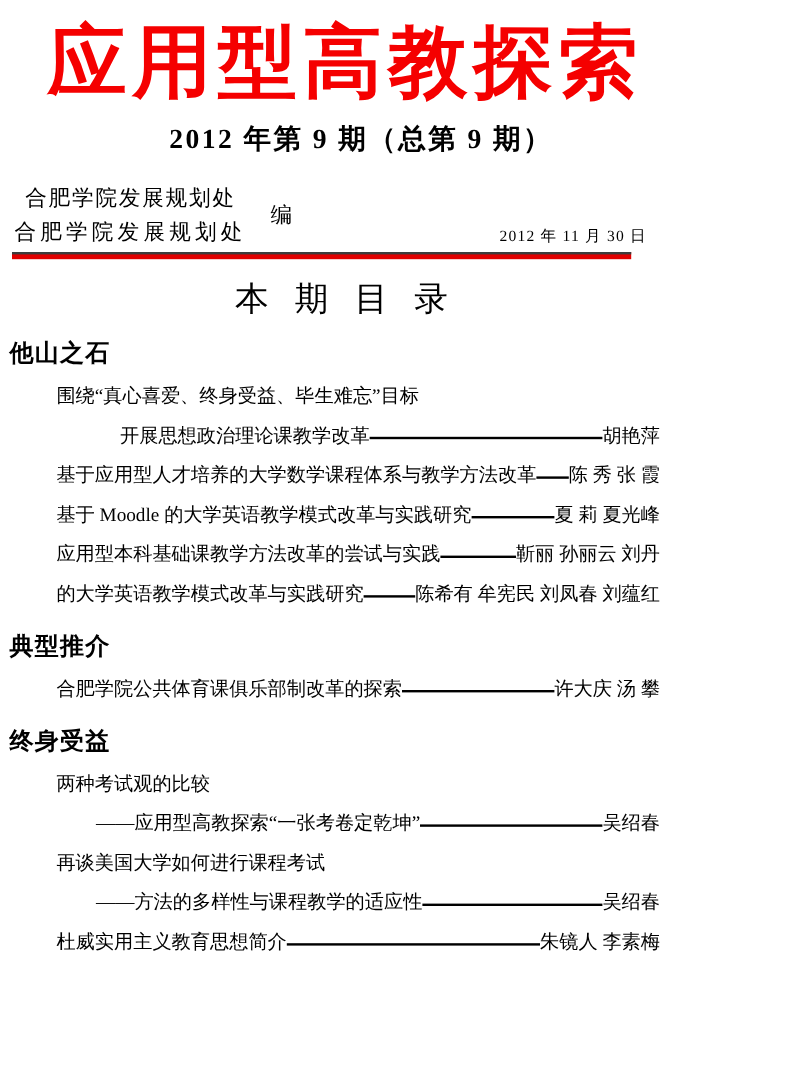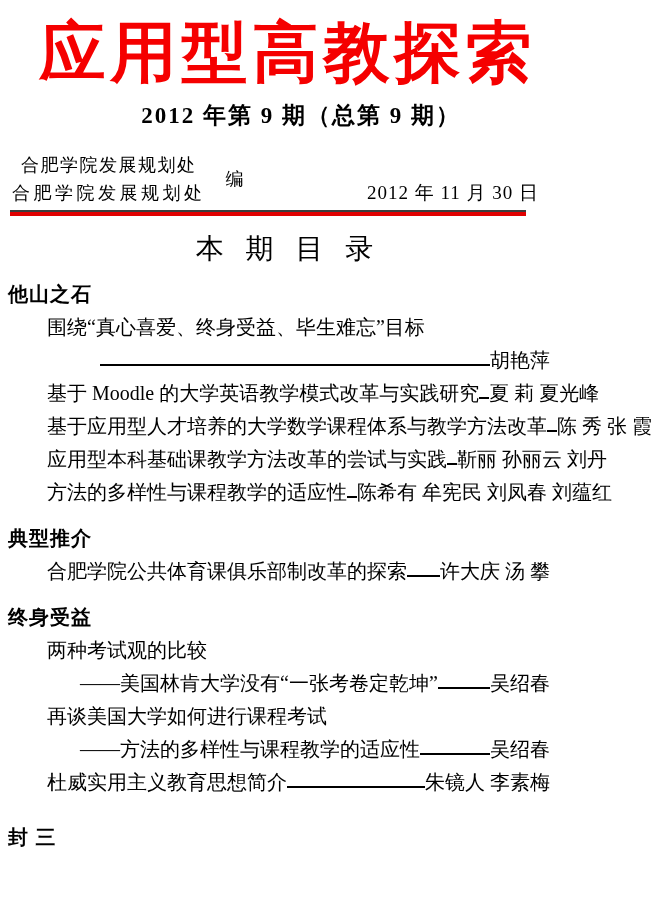--- a/index.html
+++ b/index.html
@@ -23,41 +23,41 @@
   .editor-block{
     margin:20px 37px 0 12px;
     display:flex;align-items:center;
   }
   .pub-lines{font-size:18px;line-height:28px;white-space:nowrap;}
   .pub-line-1{letter-spacing:1.5px;text-align:center;}
   .pub-line-2{letter-spacing:3.5px;}
   .editor-label{margin-left:20px;font-size:18px;align-self:center;}
   .publish-date{
     margin-left:auto;align-self:flex-end;
-    font-size:19px;letter-spacing:1px;padding-bottom:1px;white-space:nowrap;
+    font-size:13px;letter-spacing:1px;padding-bottom:1px;white-space:nowrap;
   }
   .red-rule{
     margin:3px 50px 0 10px;height:4px;background:#e00000;
     border-top:2px solid #3d3d3d;
   }
 
   
   .toc-heading{
     margin-top:14px;text-align:center;
     font-family:"Liberation Sans","DejaVu Sans",sans-serif;
     font-size:28px;font-weight:normal;letter-spacing:7px;white-space:nowrap;
   }
   .section-heading{
     font-family:"Liberation Sans","DejaVu Sans",sans-serif;
     font-size:20px;font-weight:bold;letter-spacing:1px;
     margin:13px 0 6px 8px;white-space:nowrap;
   }
   .toc-row{
-    height:33px;display:flex;align-items:flex-start;
-    padding-right:26px;font-size:20px;white-space:nowrap;
+    height:33px;display:flex;align-items:center;
+    padding-right:26px;font-size:16px;white-space:nowrap;
   }
   .ind-a{margin-left:47px;}
   .ind-b{margin-left:80px;}
   .ind-c{margin-left:100px;}
   .entry-title{flex:0 0 auto;}
   .leader-line{
     flex:1 1 auto;height:2px;background:#000;
     align-self:center;transform:translateY(2px);min-width:10px;
   }
   .entry-authors{flex:0 0 auto;}
@@ -82,70 +82,70 @@
 
   <div class="red-rule"></div>
 
   <div class="toc-heading">本 期 目 录</div>
 
   <div class="section-heading">他山之石</div>
   <div class="toc-row ind-a">
     <span class="entry-title">围绕“真心喜爱、终身受益、毕生难忘”目标</span>
   </div>
   <div class="toc-row ind-c">
+    <span class="entry-title">开展思想政治理论课教学改革</span>
     <span class="leader-line"></span>
     <span class="entry-authors">胡艳萍</span>
+  </div>
+  <div class="toc-row ind-a">
+    <span class="entry-title">基于应用型人才培养的大学数学课程体系与教学方法改革</span>
+    <span class="leader-line"></span>
+    <span class="entry-authors">陈 秀 张 霞</span>
   </div>
   <div class="toc-row ind-a">
     <span class="entry-title">基于 Moodle 的大学英语教学模式改革与实践研究</span>
     <span class="leader-line"></span>
     <span class="entry-authors">夏 莉 夏光峰</span>
   </div>
   <div class="toc-row ind-a">
-    <span class="entry-title">基于应用型人才培养的大学数学课程体系与教学方法改革</span>
-    <span class="leader-line"></span>
-    <span class="entry-authors">陈 秀 张 霞</span>
-  </div>
-  <div class="toc-row ind-a">
     <span class="entry-title">应用型本科基础课教学方法改革的尝试与实践</span>
     <span class="leader-line"></span>
     <span class="entry-authors">靳丽 孙丽云 刘丹</span>
   </div>
   <div class="toc-row ind-a">
-    <span class="entry-title">方法的多样性与课程教学的适应性</span>
+    <span class="entry-title">的大学英语教学模式改革与实践研究</span>
     <span class="leader-line"></span>
     <span class="entry-authors">陈希有 牟宪民 刘凤春 刘蕴红</span>
   </div>
 
   <div class="section-heading">典型推介</div>
   <div class="toc-row ind-a">
     <span class="entry-title">合肥学院公共体育课俱乐部制改革的探索</span>
     <span class="leader-line"></span>
     <span class="entry-authors">许大庆 汤 攀</span>
   </div>
 
   <div class="section-heading">终身受益</div>
   <div class="toc-row ind-a">
     <span class="entry-title">两种考试观的比较</span>
   </div>
   <div class="toc-row ind-b">
-    <span class="entry-title">——美国林肯大学没有“一张考卷定乾坤”</span>
+    <span class="entry-title">——应用型高教探索“一张考卷定乾坤”</span>
     <span class="leader-line"></span>
     <span class="entry-authors">吴绍春</span>
   </div>
   <div class="toc-row ind-a">
     <span class="entry-title">再谈美国大学如何进行课程考试</span>
   </div>
   <div class="toc-row ind-b">
     <span class="entry-title">——方法的多样性与课程教学的适应性</span>
     <span class="leader-line"></span>
     <span class="entry-authors">吴绍春</span>
   </div>
 
   <div class="toc-row ind-a">
     <span class="entry-title">杜威实用主义教育思想简介</span>
     <span class="leader-line"></span>
     <span class="entry-authors">朱镜人 李素梅</span>
   </div>
 
-  <div class="section-heading gap-lg">封 三</div>
 
 </div>
 
 </body></html>

